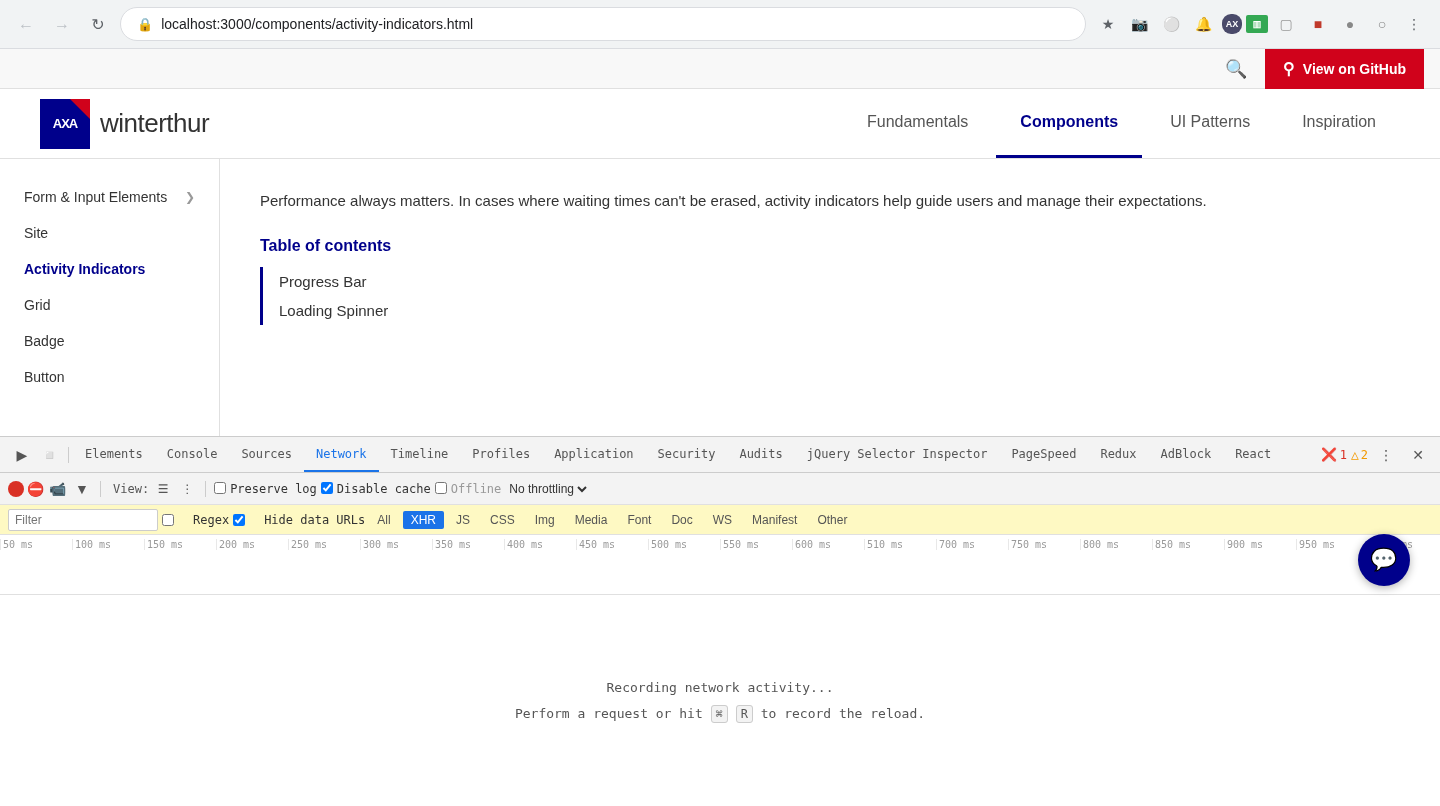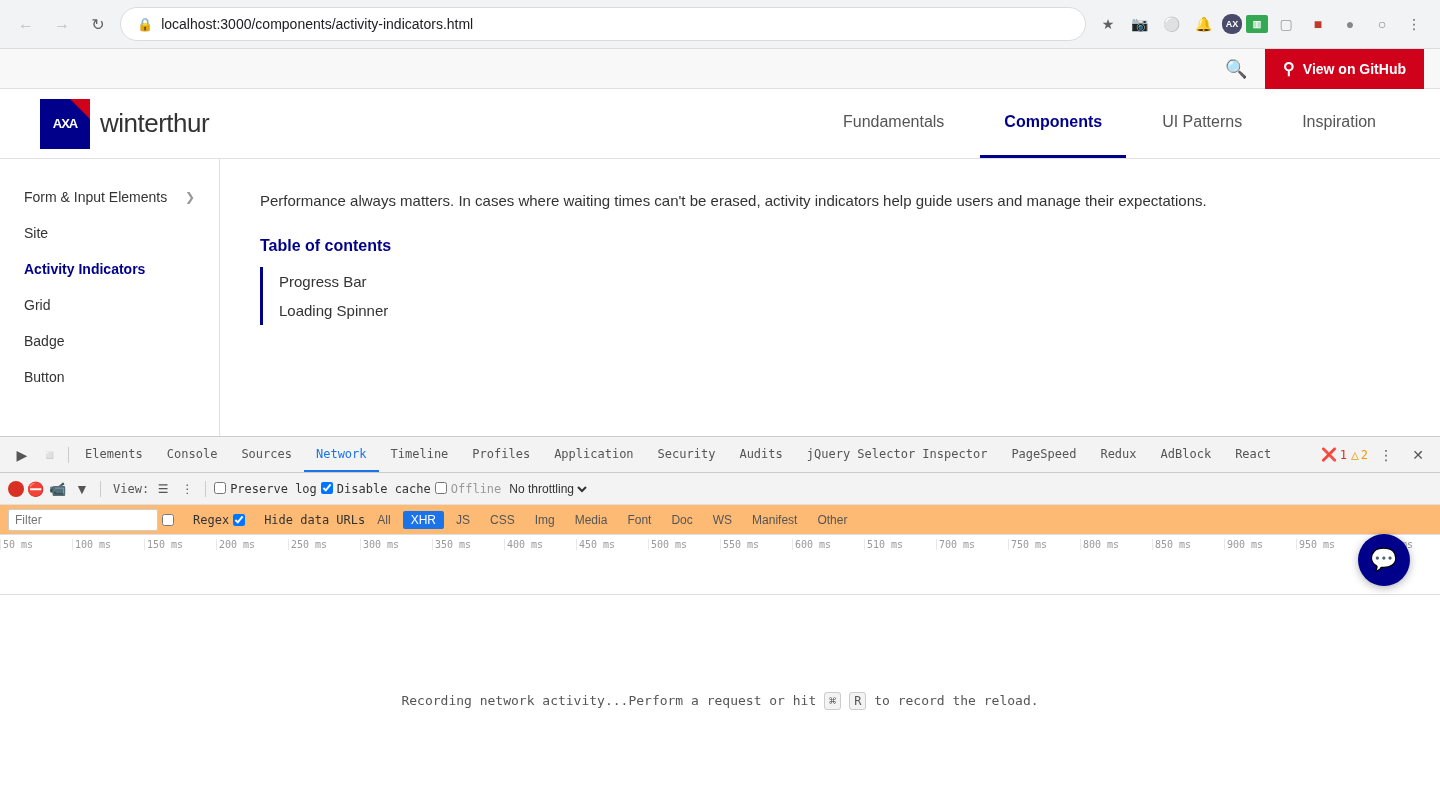--- a/index.html
+++ b/index.html
@@ -135,21 +135,21 @@
     }
     .logo-text {
       font-size: 26px;
       font-weight: 300;
       color: #333;
       letter-spacing: -0.5px;
     }
     .main-nav {
       display: flex;
       align-items: center;
-      gap: 12px;
+      gap: 4px;
       height: 100%;
     }
     .nav-item {
       padding: 0 24px;
       height: 100%;
       display: flex;
       align-items: center;
       font-size: 16px;
       color: #555;
       cursor: pointer;
@@ -393,21 +393,21 @@
       cursor: pointer;
       outline: none;
     }
     .offline-label {
       font-size: 12px;
       color: #999;
     }
 
     
     .filter-bar {
-      background: #fdba74;
+      background: #fef9c3;
       border-bottom: 1px solid #e0e0e0;
       display: flex;
       align-items: center;
       padding: 4px 8px;
       gap: 4px;
       height: 30px;
     }
     .filter-input {
       width: 150px;
       height: 22px;
@@ -463,21 +463,21 @@
       color: #999;
       text-align: left;
       padding-left: 2px;
       border-left: 1px solid #e8e8e8;
     }
 
     
     .network-empty {
       flex: 1;
       display: flex;
-      flex-direction: row;
+      flex-direction: column;
       align-items: center;
       justify-content: center;
       color: #555;
       font-size: 13px;
       line-height: 2;
     }
     .network-empty kbd {
       font-family: inherit;
       background: #f3f3f3;
       border: 1px solid #ccc;

